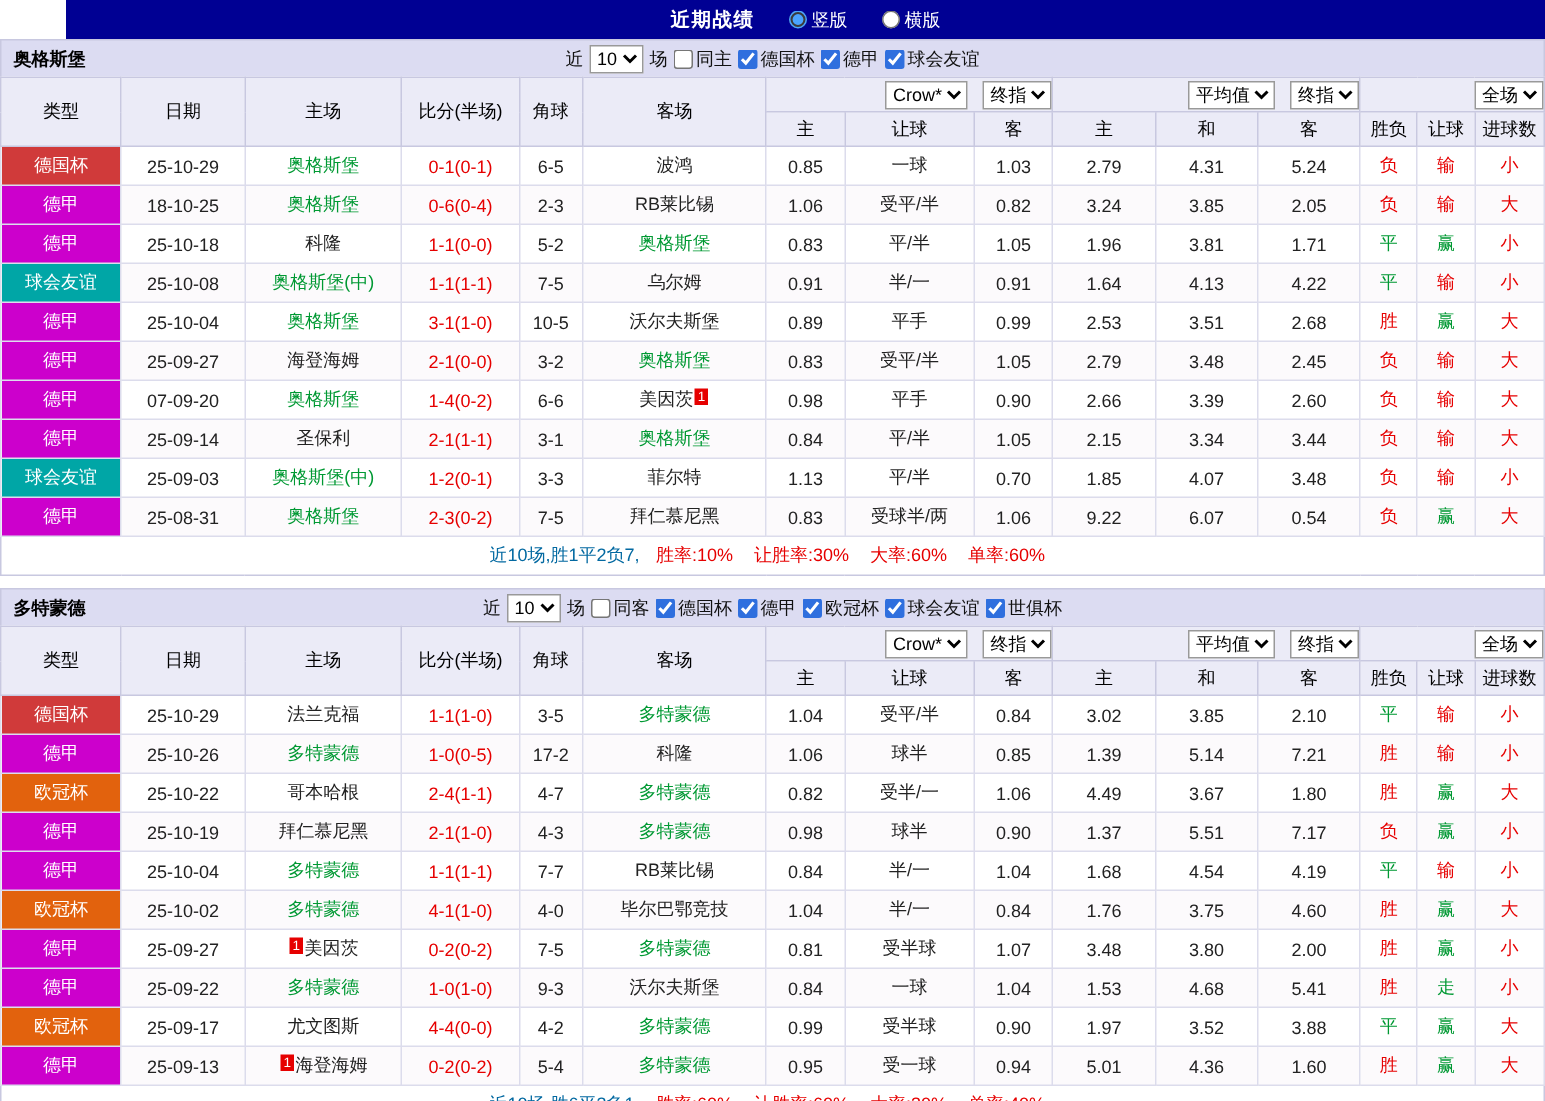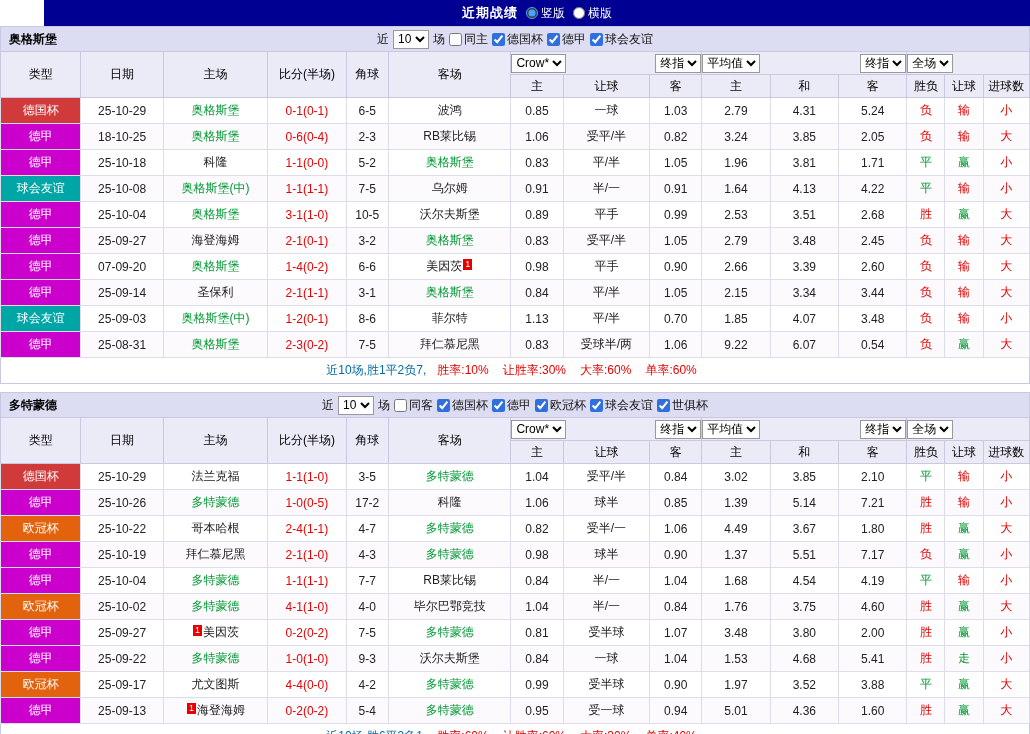--- a/index.html
+++ b/index.html
@@ -1,38 +1,38 @@
 <!DOCTYPE html>
 <html><head>
 <meta charset="utf-8">
 <style>
   html,body{margin:0;padding:0;background:#fff;}
   body{width:1030px;font-family:"Liberation Sans","DejaVu Sans",sans-serif;font-size:12px;color:#222;}
-  .topbar{height:26px;background:#000093;color:#fff;display:flex;align-items:center;justify-content:center;gap:8px;margin-left:44px;}
+  .topbar{height:26px;background:#000093;color:#fff;display:flex;align-items:center;justify-content:center;gap:23px;margin-left:44px;}
   .topbar .title{font-weight:bold;font-size:13px;letter-spacing:1px;}
   .topbar label{display:flex;align-items:center;gap:3px;cursor:pointer;}
   input[type=radio]{accent-color:#4ba3ff;margin:0;width:12px;height:12px;}
   input[type=checkbox]{width:13px;height:13px;accent-color:#2f6fde;margin:0 1px 0 0;vertical-align:middle;}
   .section{margin-top:0;}
   .section + .section{margin-top:8px;}
   .sec-head{position:relative;height:25px;background:#dcdcf2;border:1px solid #c8c8e0;border-bottom:none;display:flex;align-items:center;padding:0 8px;box-sizing:border-box;}
   .sec-head b{font-size:12px;color:#000;}
   .filters{position:absolute;left:50%;transform:translateX(-50%);display:flex;align-items:center;gap:4px;white-space:nowrap;color:#111;}
   .filters label{display:flex;align-items:center;gap:1px;cursor:pointer;}
   select{font-size:12px;height:19px;background:#fff;border:1px solid #999;}
   table{border-collapse:collapse;table-layout:fixed;width:1030px;text-align:center;background:#fff;}
   th{background:#ebebf7;border:1px solid #c8c8e0;font-weight:normal;padding:1px 0;height:20px;font-size:12px;color:#000;}
   td{border:1px solid #dcdcec;height:25px;padding:0 1px;white-space:nowrap;overflow:hidden;font-size:12px;}
   tbody tr:nth-child(even) td{background:#fcfafc;}
   td.league{color:#fff;}
   .focal{color:#009933;}
   .teamname{cursor:pointer;}
   td.score{color:#e60000;}
   .rc{display:inline-block;background:#e60000;color:#fff;font-size:9px;line-height:11px;padding:0 2px;vertical-align:3px;margin:0 1px;}
-  .selwrap{display:flex;justify-content:space-between;align-items:center;gap:0;}
+  .selwrap{display:flex;justify-content:flex-end;align-items:center;gap:10px;}
   tfoot td{height:25px;background:#fff;border:1px solid #c8c8e0;}
   .sum-prefix{color:#0369a1;margin-right:4px;}
   .sum-stat{color:#e60000;margin:0 7px;}
 </style>
 </head>
 <body>
 
 <div class="topbar">
   <span class="title">近期战绩</span>
   <label>
@@ -198,21 +198,21 @@
             <td>3.51</td>
             <td>2.68</td>
             <td style="color:#e60000">胜</td>
             <td style="color:#009933">赢</td>
             <td style="color:#e60000">大</td>
           </tr>
           <tr>
             <td class="league" style="background:#cc00cc">德甲</td>
             <td>25-09-27</td>
             <td><span class="teamname">海登海姆</span></td>
-            <td class="score">2-1(0-1)</td>
+            <td class="score">2-1(0-0)</td>
             <td>3-2</td>
             <td><span class="teamname focal">奥格斯堡</span></td>
             <td>0.83</td>
             <td>受平/半</td>
             <td>1.05</td>
             <td>2.79</td>
             <td>3.48</td>
             <td>2.45</td>
             <td style="color:#e60000">负</td>
             <td style="color:#e60000">输</td>
@@ -250,21 +250,21 @@
             <td>3.44</td>
             <td style="color:#e60000">负</td>
             <td style="color:#e60000">输</td>
             <td style="color:#e60000">大</td>
           </tr>
           <tr>
             <td class="league" style="background:#00a6a6">球会友谊</td>
             <td>25-09-03</td>
             <td><span class="teamname focal">奥格斯堡(中)</span></td>
             <td class="score">1-2(0-1)</td>
-            <td>8-6</td>
+            <td>3-3</td>
             <td><span class="teamname">菲尔特</span></td>
             <td>1.13</td>
             <td>平/半</td>
             <td>0.70</td>
             <td>1.85</td>
             <td>4.07</td>
             <td>3.48</td>
             <td style="color:#e60000">负</td>
             <td style="color:#e60000">输</td>
             <td style="color:#e60000">小</td>

